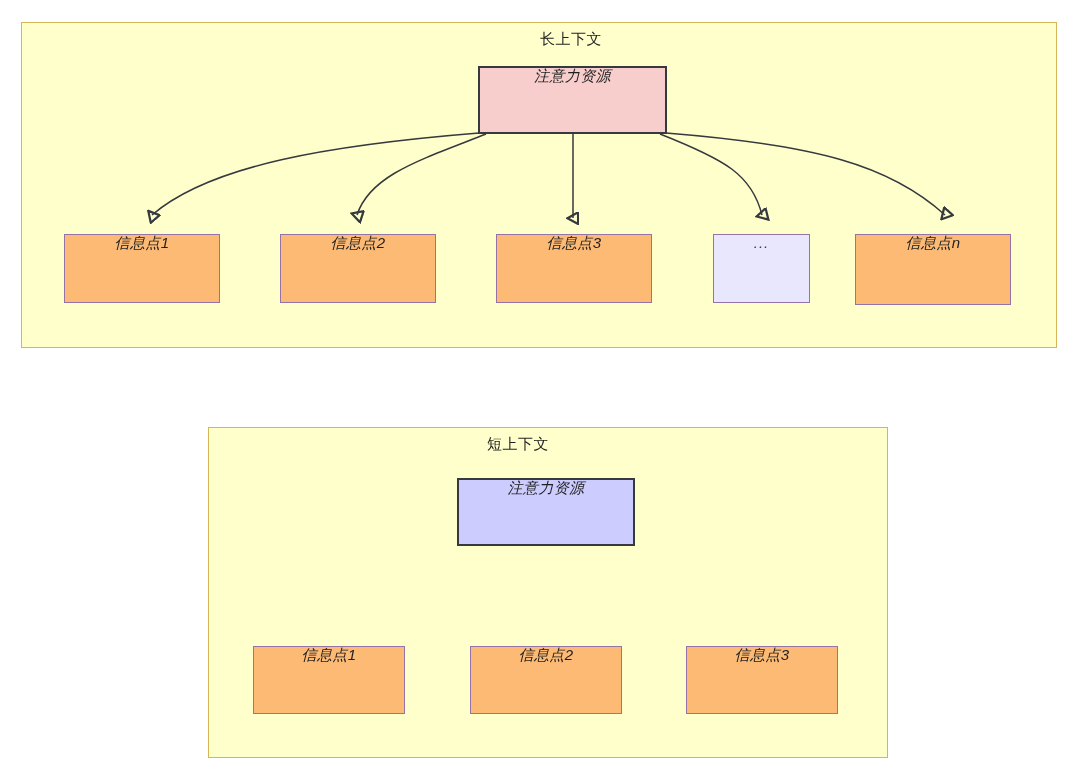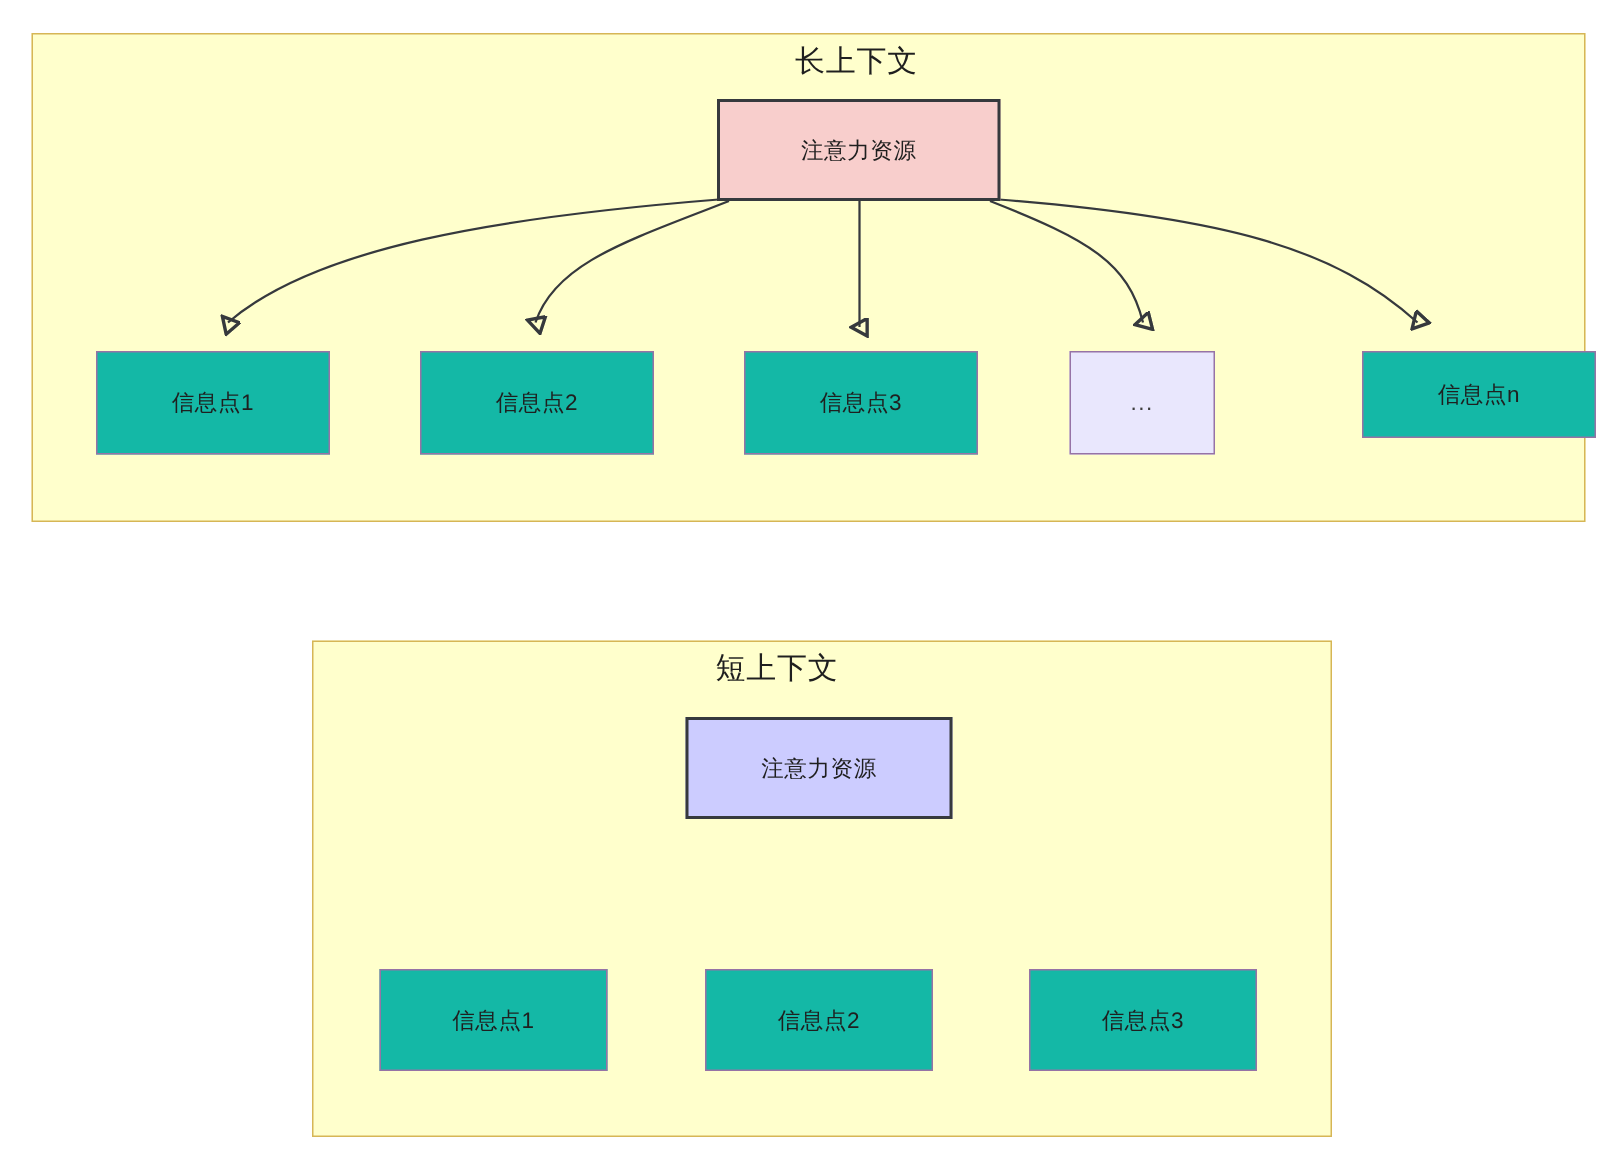--- a/index.html
+++ b/index.html
@@ -25,52 +25,52 @@
   .container-box {
     position: absolute;
     box-sizing: border-box;
     background: #ffffcc;
     border: 1.6px solid #d6b656;
   }
 
   .container-title {
     position: absolute;
     text-align: center;
-    font-size: 20px;
+    font-size: 15px;
     color: #1f1f1f;
     letter-spacing: 0.5px;
     white-space: nowrap;
     line-height: 1;
   }
 
   .node {
     position: absolute;
     box-sizing: border-box;
     display: flex;
-    align-items: center;
     justify-content: center;
     font-size: 15px;
     color: #1f1f1f;
     letter-spacing: 0.4px;
     line-height: 1;
     white-space: nowrap;
+    font-style: italic;
   }
 
   .node-attention-long {
     background: #f8cecc;
     border: 2.4px solid #36393d;
   }
 
   .node-attention-short {
     background: #ccccff;
     border: 2.4px solid #36393d;
   }
 
   .node-info {
-    background: #14b8a6;
+    background: #fdba74;
     border: 1.6px solid #9673a6;
   }
 
   .node-ellipsis {
     background: #e9e7fd;
     border: 1.6px solid #9673a6;
     font-size: 15px;
     letter-spacing: 1px;
     color: #3d3d3d;
   }
@@ -137,21 +137,21 @@
   </div>
 
   <div class="node node-info" style="left:496px; top:234px; width:156px; height:69px;">
     <span>信息点3</span>
   </div>
 
   <div class="node node-ellipsis" style="left:713px; top:234px; width:97px; height:69px;">
     <span>...</span>
   </div>
 
-  <div class="node node-info" style="left:908px; top:234px; width:156px; height:58px;">
+  <div class="node node-info" style="left:855px; top:234px; width:156px; height:71px;">
     <span>信息点n</span>
   </div>
 
   <div class="container-box" style="left:208px; top:427px; width:680px; height:331px;"></div>
 
   <div class="container-title" style="left:426px; top:436px; width:184px;">短上下文</div>
 
   <div class="node node-attention-short" style="left:457px; top:478px; width:178px; height:68px;">
     <span>注意力资源</span>
   </div>

